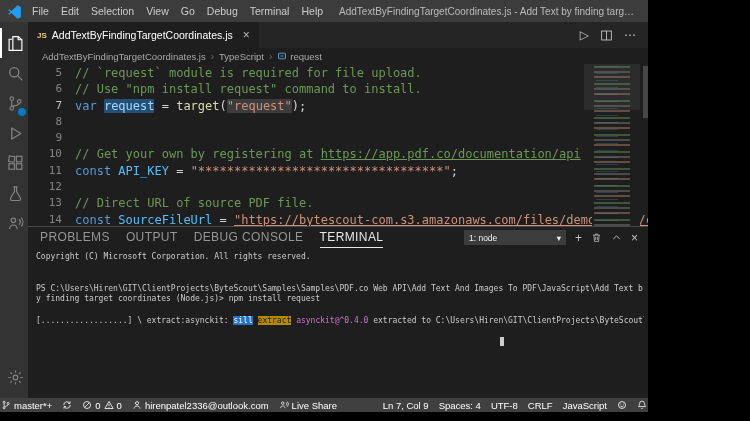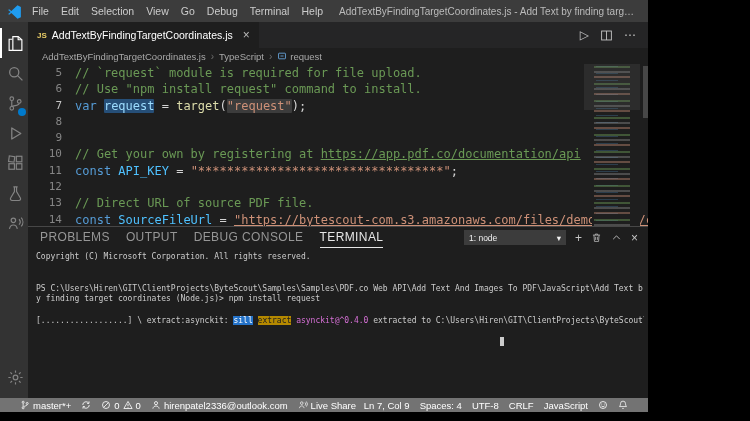--- a/index.html
+++ b/index.html
@@ -72,21 +72,21 @@
 
   .terminal{flex:1;position:relative;overflow:hidden;padding:4px 4px 0 8px;font-family:"DejaVu Sans Mono",monospace;font-size:8px;line-height:10.6px;color:#CCCCCC;}
   .term-line{white-space:pre-wrap;word-break:break-all;min-height:10.6px;}
   .term-line.nowrap{white-space:pre;overflow:hidden;}
   .tt-sill{background:#2472C8;color:#FFFFFF;}
   .tt-extract{background:#B58900;color:#1E1E1E;}
   .tt-pkg{color:#D670D6;}
   .term-cursor{position:absolute;left:472px;top:89px;width:4px;height:9px;background:#CCCCCC;}
 
   
-  .statusbar{height:14px;flex:none;background:#737373;color:#FFFFFF;display:flex;align-items:center;font-size:9.5px;padding:0 20px;gap:0;}
+  .statusbar{height:14px;flex:none;background:#404040;color:#FFFFFF;display:flex;align-items:center;font-size:9.5px;padding:0 1px;gap:0;}
   .sb-item{display:flex;align-items:center;gap:3px;white-space:nowrap;}
   .sb-item .icon svg{width:10px;height:10px;display:block;}
   .sb-right{margin-left:auto;display:flex;align-items:center;gap:10px;}
   .bottom-gap{height:9px;flex:none;background:#000000;}
 
   .icon{display:inline-flex;align-items:center;justify-content:center;}
   .icon svg{display:block;}
 </style>
 </head>
 <body>

